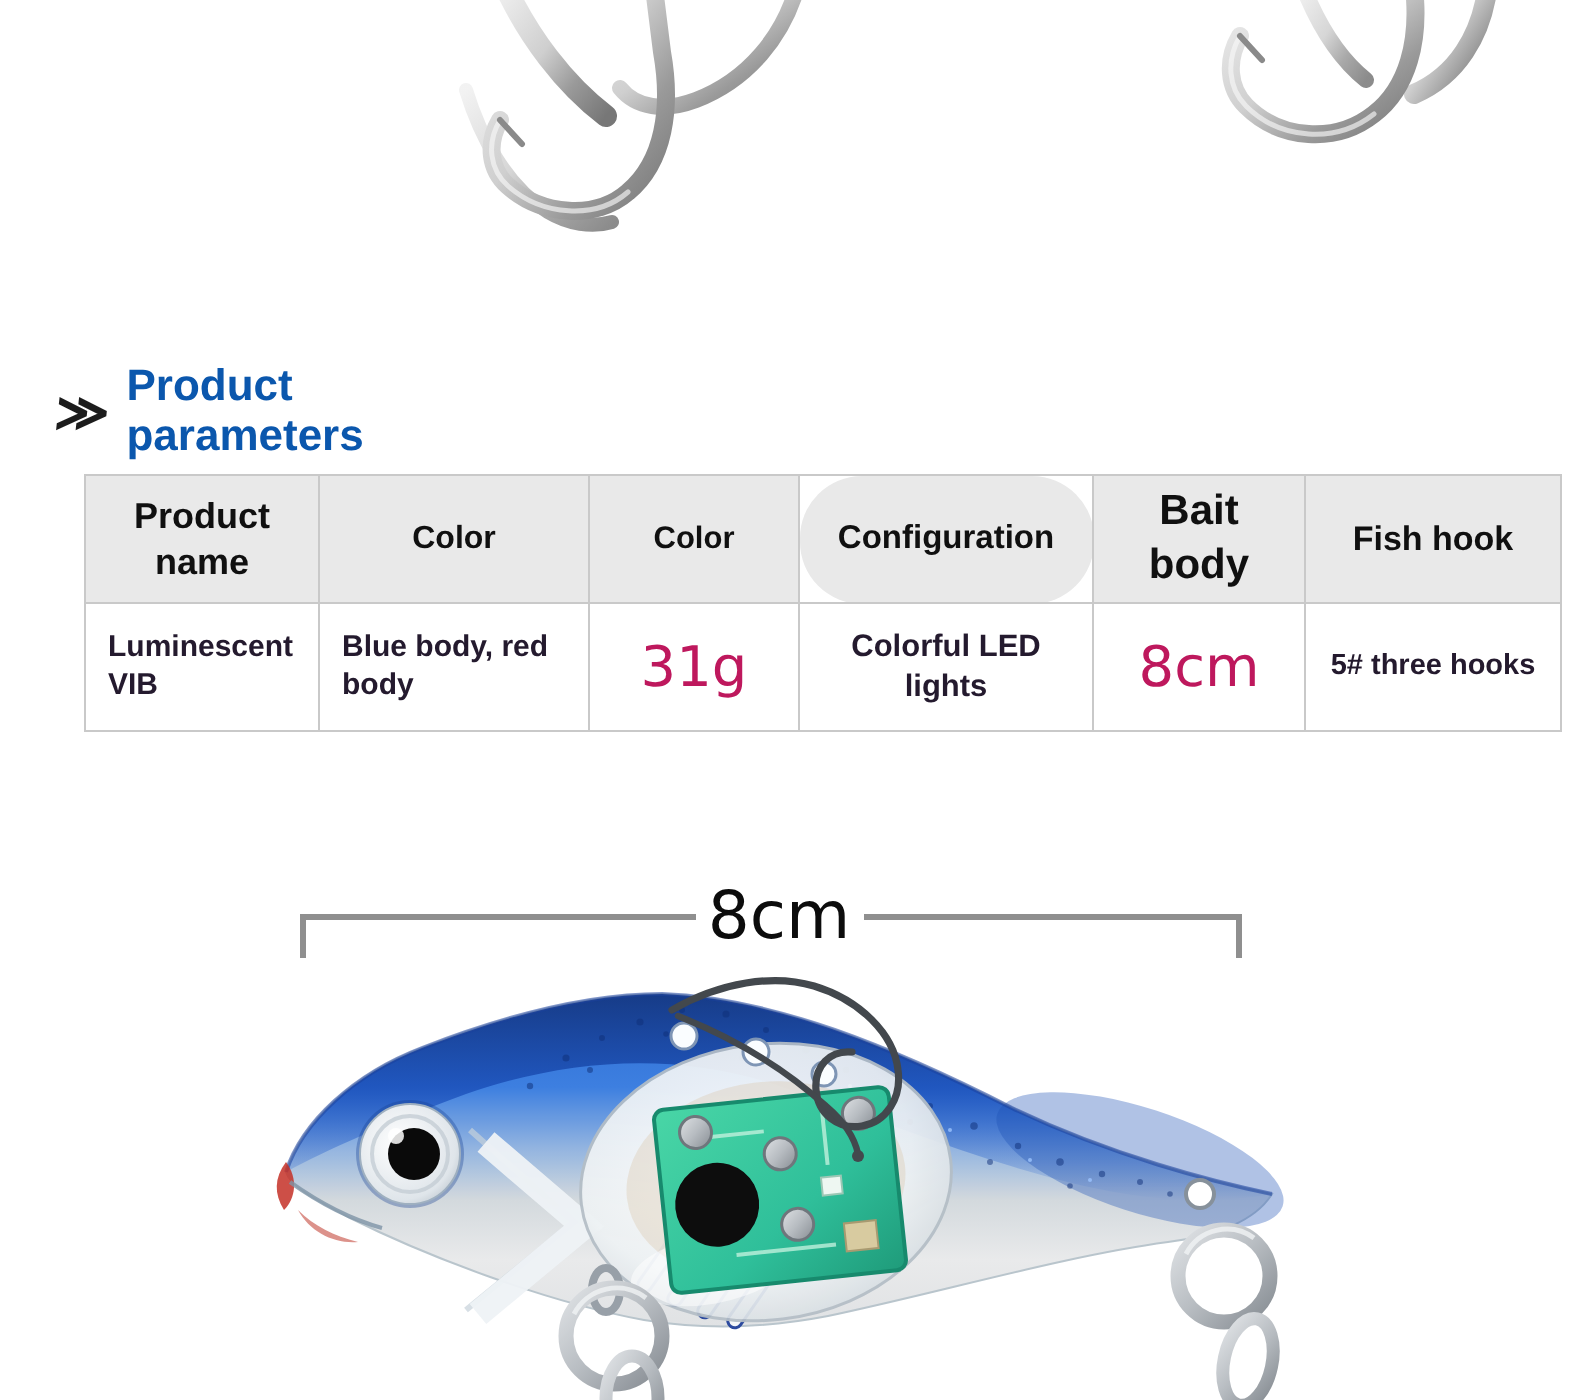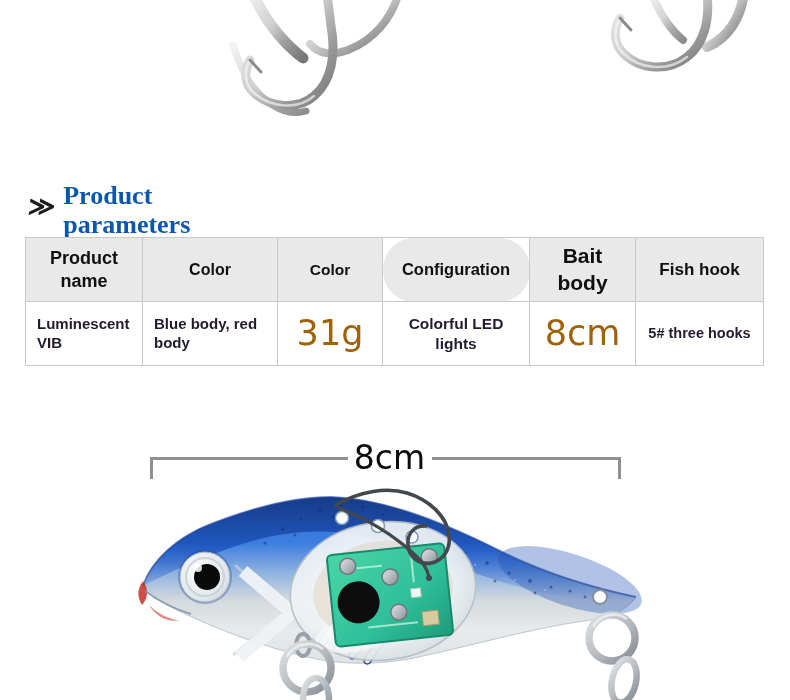--- a/index.html
+++ b/index.html
@@ -9,46 +9,46 @@
     background: #ffffff; overflow: hidden;
     font-family: "Liberation Sans", sans-serif;
   }
   .hooks { position: absolute; left: 0; top: 0; }
   .section-head { position: absolute; left: 27px; top: 181px; display: flex; gap: 9px; }
   .chev {
     font-size: 26px; font-weight: bold; color: #1c1c1c;
     line-height: 1; margin-top: 12px; transform: skewX(-6deg);
   }
   .title {
-    margin: 0; width: 120px; font-size: 26px; line-height: 1.13;
-    font-weight: bold; color: #0b57ad; font-family: Liberation Serif, serif;
+    margin: 0; width: 120px; font-size: 22px; line-height: 1.13;
+    font-weight: bold; color: #0b57ad;
   }
   .param-table {
-    position: absolute; left: 25px; top: 237px; width: 738px;
+    position: absolute; left: 42px; top: 237px; width: 738px;
     border-collapse: collapse; table-layout: fixed;
   }
   .param-table th, .param-table td {
     border: 1px solid #c9c9c9; text-align: center; vertical-align: middle;
     padding: 4px 6px; line-height: 1.25; overflow: hidden;
   }
   .param-table th { height: 64px; background: #e9e9e9; color: #101010; font-weight: bold; }
   .param-table td { height: 64px; background: #ffffff; color: #241a2e; font-weight: bold; }
   .param-table th:nth-child(1){ font-size:18px; }
   .param-table th:nth-child(2){ font-size:16px; }
   .param-table th:nth-child(3){ font-size:15.5px; }
   .param-table th:nth-child(4){ font-size:16.5px;border-radius:31px; }
   .param-table th:nth-child(5){ font-size:21px; }
   .param-table th:nth-child(6){ font-size:17px;margin-top:14px; }
   .param-table td:nth-child(1){ font-size:15px; text-align:left; padding-left:11px;margin-top:38px; }
   .param-table td:nth-child(2){ font-size:15px; text-align:left; padding-left:11px; }
   .param-table td:nth-child(4){ font-size:15.5px;border-radius:15px; }
   .param-table td:nth-child(6){ font-size:14.5px; }
   .param-table td.big {
     font-family: "DejaVu Sans", sans-serif; font-weight: 400;
-    font-size: 35px; color: #a16207; text-align: center;
+    font-size: 28px; color: #be185d; text-align: center;
   }
   .dim-line { position: absolute; height: 3px; background: #8f8f8f; }
   .dim-line.left  { left: 150px; top: 457px; width: 198px; }
   .dim-line.right { left: 432px; top: 457px; width: 189px; }
   .dim-tick { position: absolute; width: 3px; height: 22px; background: #8f8f8f; top: 457px; }
   .dim-tick.left  { left: 150px; }
   .dim-tick.right { left: 618px; }
   .dim-label {
     position: absolute; left: 347px; top: 438px; width: 85px; text-align: center;
     font-family: "DejaVu Sans", sans-serif; font-size: 33px; color: #0c0c0c;

